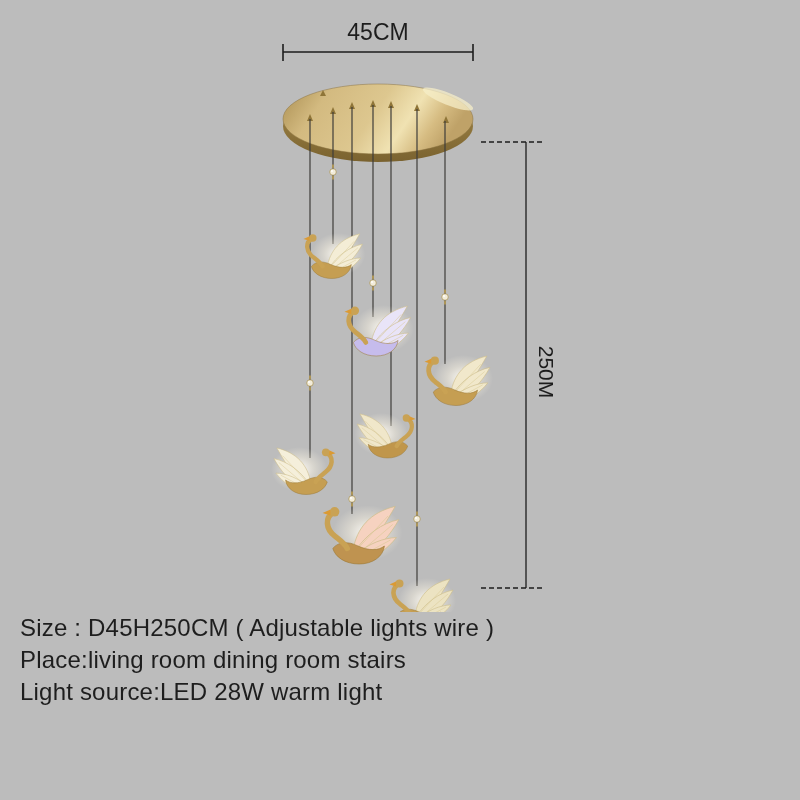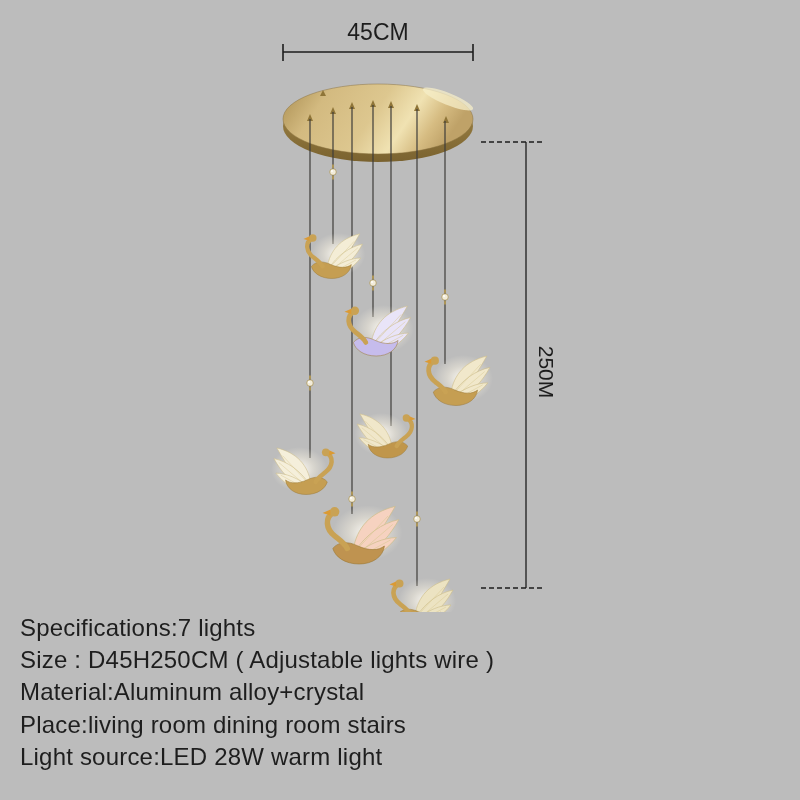--- a/index.html
+++ b/index.html
@@ -130,20 +130,18 @@
 
     <g>
       <line x1="481" y1="142" x2="544" y2="142" stroke="#1d1d1d" stroke-width="1.3" stroke-dasharray="5,3"></line>
       <line x1="526" y1="142" x2="526" y2="588" stroke="#1d1d1d" stroke-width="1.3"></line>
       <line x1="481" y1="588" x2="544" y2="588" stroke="#1d1d1d" stroke-width="1.3" stroke-dasharray="5,3"></line>
       <text class="dim-text" transform="translate(539,372) rotate(90)" font-size="21" text-anchor="middle">250M</text>
     </g>
   </svg>
 
   <div class="specs">
-    <div>Specifications:7 lights</div>
     <div>Size : D45H250CM ( Adjustable lights wire )</div>
-    <div>Material:Aluminum alloy+crystal</div>
     <div>Place:living room dining room stairs</div>
     <div>Light source:LED 28W warm light</div>
   </div>
 
 </div>
 
 </body></html>

